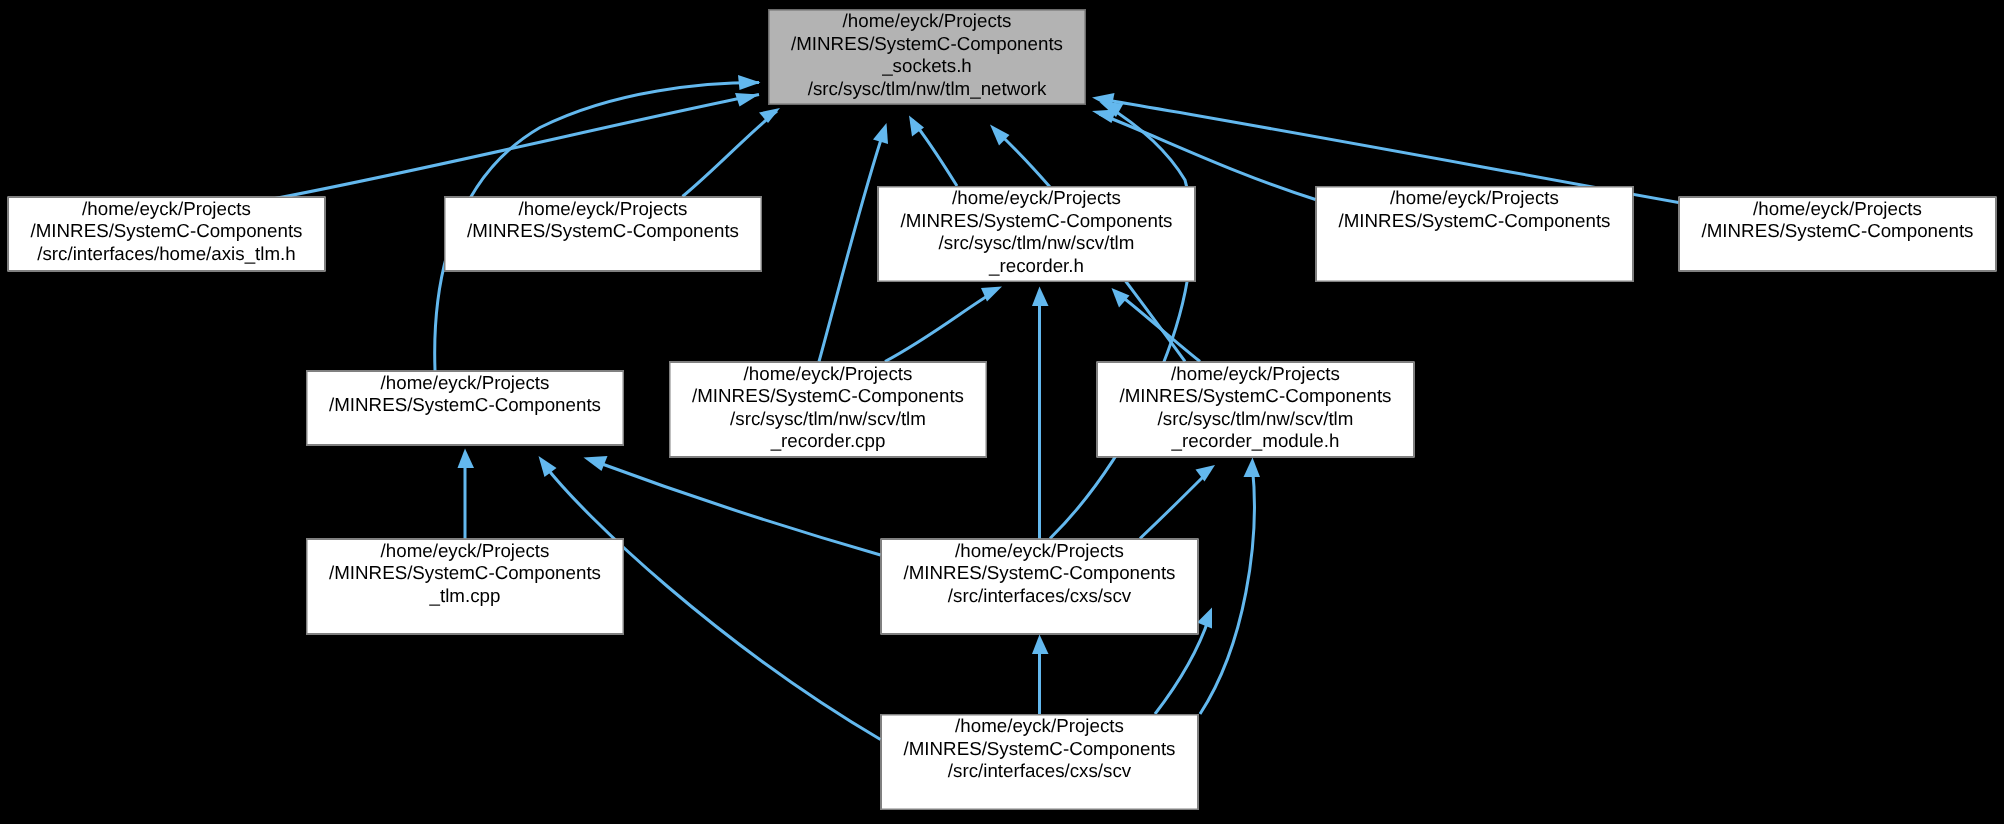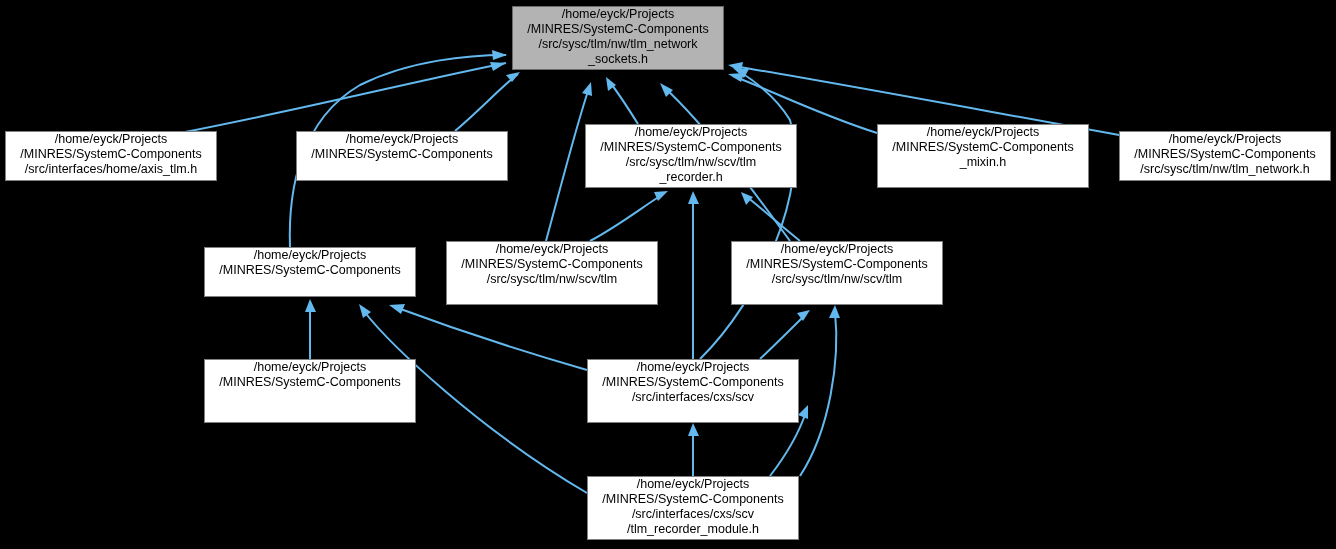--- a/index.html
+++ b/index.html
@@ -94,25 +94,25 @@
       <path d="M 389,305 l 12,9 l 4,-10 z" class="edge-head"></path>
       <path d="M 587,493 C 480,430 390,345 363,310" class="edge-path"></path>
       <path d="M 359,304 l 4,14 l 8,-6 z" class="edge-head"></path>
       <path d="M 693,476 C 693,460 693,445 693,430" class="edge-path"></path>
       <path d="M 693,423 l -5,13 l 11,0 z" class="edge-head"></path>
       <path d="M 770,476 C 790,450 800,430 806,412" class="edge-path"></path>
       <path d="M 808,405 l -10,10 l 10,4 z" class="edge-head"></path>
       <path d="M 760,359 C 780,340 795,325 805,315" class="edge-path"></path>
       <path d="M 810,310 l -13,3 l 6,8 z" class="edge-head"></path>
     </svg>
-<div class="node root" title="/home/eyck/Projects/MINRES/SystemC-Components/src/sysc/tlm/nw/tlm_network_sockets.h" style="left: 512px; top: 6px; width: 212px; height: 64px;"><span class="line">/home/eyck/Projects</span><span class="line">/MINRES/SystemC-Components</span><span class="line">/src/sysc/tlm/nw/tlm_network</span><span class="line">_sockets.h</span></div>
+<div class="node root" title="/home/eyck/Projects/MINRES/SystemC-Components/src/sysc/tlm/nw/tlm_network_sockets.h" style="left: 512px; top: 6px; width: 212px; height: 64px;"><span class="line">/home/eyck/Projects</span><span class="line">/MINRES/SystemC-Components</span><span class="line">_sockets.h</span><span class="line">/src/sysc/tlm/nw/tlm_network</span></div>
     <div class="node" title="/home/eyck/Projects/MINRES/SystemC-Components/src/interfaces/axis/axis_tlm.h" style="left: 5px; top: 131px; width: 212px; height: 50px;"><span class="line">/home/eyck/Projects</span><span class="line">/MINRES/SystemC-Components</span><span class="line">/src/interfaces/home/axis_tlm.h</span></div>
     <div class="node" title="/home/eyck/Projects/MINRES/SystemC-Components/src/interfaces/spi/spi_tlm.h" style="left: 296px; top: 131px; width: 212px; height: 50px;"><span class="line">/home/eyck/Projects</span><span class="line">/MINRES/SystemC-Components</span></div>
     <div class="node" title="/home/eyck/Projects/MINRES/SystemC-Components/src/sysc/tlm/nw/scv/tlm_recorder.h" style="left: 585px; top: 124px; width: 212px; height: 64px;"><span class="line">/home/eyck/Projects</span><span class="line">/MINRES/SystemC-Components</span><span class="line">/src/sysc/tlm/nw/scv/tlm</span><span class="line">_recorder.h</span></div>
-    <div class="node" title="/home/eyck/Projects/MINRES/SystemC-Components/src/sysc/tlm/nw/target_mixin.h" style="left: 877px; top: 124px; width: 212px; height: 64px;"><span class="line">/home/eyck/Projects</span><span class="line">/MINRES/SystemC-Components</span><span class="line">_mixin.h</span></div>
-    <div class="node" title="/home/eyck/Projects/MINRES/SystemC-Components/src/sysc/tlm/nw/tlm_network.h" style="left: 1119px; top: 131px; width: 212px; height: 50px;"><span class="line">/home/eyck/Projects</span><span class="line">/MINRES/SystemC-Components</span><span class="line">/src/sysc/tlm/nw/tlm_network.h</span></div>
+    <div class="node" title="/home/eyck/Projects/MINRES/SystemC-Components/src/sysc/tlm/nw/target_mixin.h" style="left: 877px; top: 124px; width: 212px; height: 64px;"><span class="line">/home/eyck/Projects</span><span class="line">/MINRES/SystemC-Components</span></div>
+    <div class="node" title="/home/eyck/Projects/MINRES/SystemC-Components/src/sysc/tlm/nw/tlm_network.h" style="left: 1119px; top: 131px; width: 212px; height: 50px;"><span class="line">/home/eyck/Projects</span><span class="line">/MINRES/SystemC-Components</span></div>
     <div class="node" title="/home/eyck/Projects/MINRES/SystemC-Components/src/interfaces/cxs/cxs_tlm.h" style="left: 204px; top: 247px; width: 212px; height: 50px;"><span class="line">/home/eyck/Projects</span><span class="line">/MINRES/SystemC-Components</span></div>
-    <div class="node" title="/home/eyck/Projects/MINRES/SystemC-Components/src/sysc/tlm/nw/scv/tlm_recorder.cpp" style="left: 446px; top: 241px; width: 212px; height: 64px;"><span class="line">/home/eyck/Projects</span><span class="line">/MINRES/SystemC-Components</span><span class="line">/src/sysc/tlm/nw/scv/tlm</span></div>
-    <div class="node" title="/home/eyck/Projects/MINRES/SystemC-Components/src/sysc/tlm/nw/scv/tlm_recorder_module.h" style="left: 731px; top: 241px; width: 212px; height: 64px;"><span class="line">/home/eyck/Projects</span><span class="line">/MINRES/SystemC-Components</span><span class="line">/src/sysc/tlm/nw/scv/tlm</span></div>
-    <div class="node" title="/home/eyck/Projects/MINRES/SystemC-Components/src/interfaces/cxs/cxs_tlm.cpp" style="left: 204px; top: 359px; width: 212px; height: 64px;"><span class="line">/home/eyck/Projects</span><span class="line">/MINRES/SystemC-Components</span></div>
+    <div class="node" title="/home/eyck/Projects/MINRES/SystemC-Components/src/sysc/tlm/nw/scv/tlm_recorder.cpp" style="left: 446px; top: 241px; width: 212px; height: 64px;"><span class="line">/home/eyck/Projects</span><span class="line">/MINRES/SystemC-Components</span><span class="line">/src/sysc/tlm/nw/scv/tlm</span><span class="line">_recorder.cpp</span></div>
+    <div class="node" title="/home/eyck/Projects/MINRES/SystemC-Components/src/sysc/tlm/nw/scv/tlm_recorder_module.h" style="left: 731px; top: 241px; width: 212px; height: 64px;"><span class="line">/home/eyck/Projects</span><span class="line">/MINRES/SystemC-Components</span><span class="line">/src/sysc/tlm/nw/scv/tlm</span><span class="line">_recorder_module.h</span></div>
+    <div class="node" title="/home/eyck/Projects/MINRES/SystemC-Components/src/interfaces/cxs/cxs_tlm.cpp" style="left: 204px; top: 359px; width: 212px; height: 64px;"><span class="line">/home/eyck/Projects</span><span class="line">/MINRES/SystemC-Components</span><span class="line">_tlm.cpp</span></div>
     <div class="node" title="/home/eyck/Projects/MINRES/SystemC-Components/src/interfaces/cxs/scv/tlm_recording.h" style="left: 587px; top: 359px; width: 212px; height: 64px;"><span class="line">/home/eyck/Projects</span><span class="line">/MINRES/SystemC-Components</span><span class="line">/src/interfaces/cxs/scv</span></div>
-    <div class="node" title="/home/eyck/Projects/MINRES/SystemC-Components/src/interfaces/cxs/scv/tlm_recorder_module.h" style="left: 587px; top: 476px; width: 212px; height: 64px;"><span class="line">/home/eyck/Projects</span><span class="line">/MINRES/SystemC-Components</span><span class="line">/src/interfaces/cxs/scv</span><span class="line">/tlm_recorder_module.h</span></div>
+    <div class="node" title="/home/eyck/Projects/MINRES/SystemC-Components/src/interfaces/cxs/scv/tlm_recorder_module.h" style="left: 587px; top: 476px; width: 212px; height: 64px;"><span class="line">/home/eyck/Projects</span><span class="line">/MINRES/SystemC-Components</span><span class="line">/src/interfaces/cxs/scv</span></div>
   </div>
 
 </body></html>

